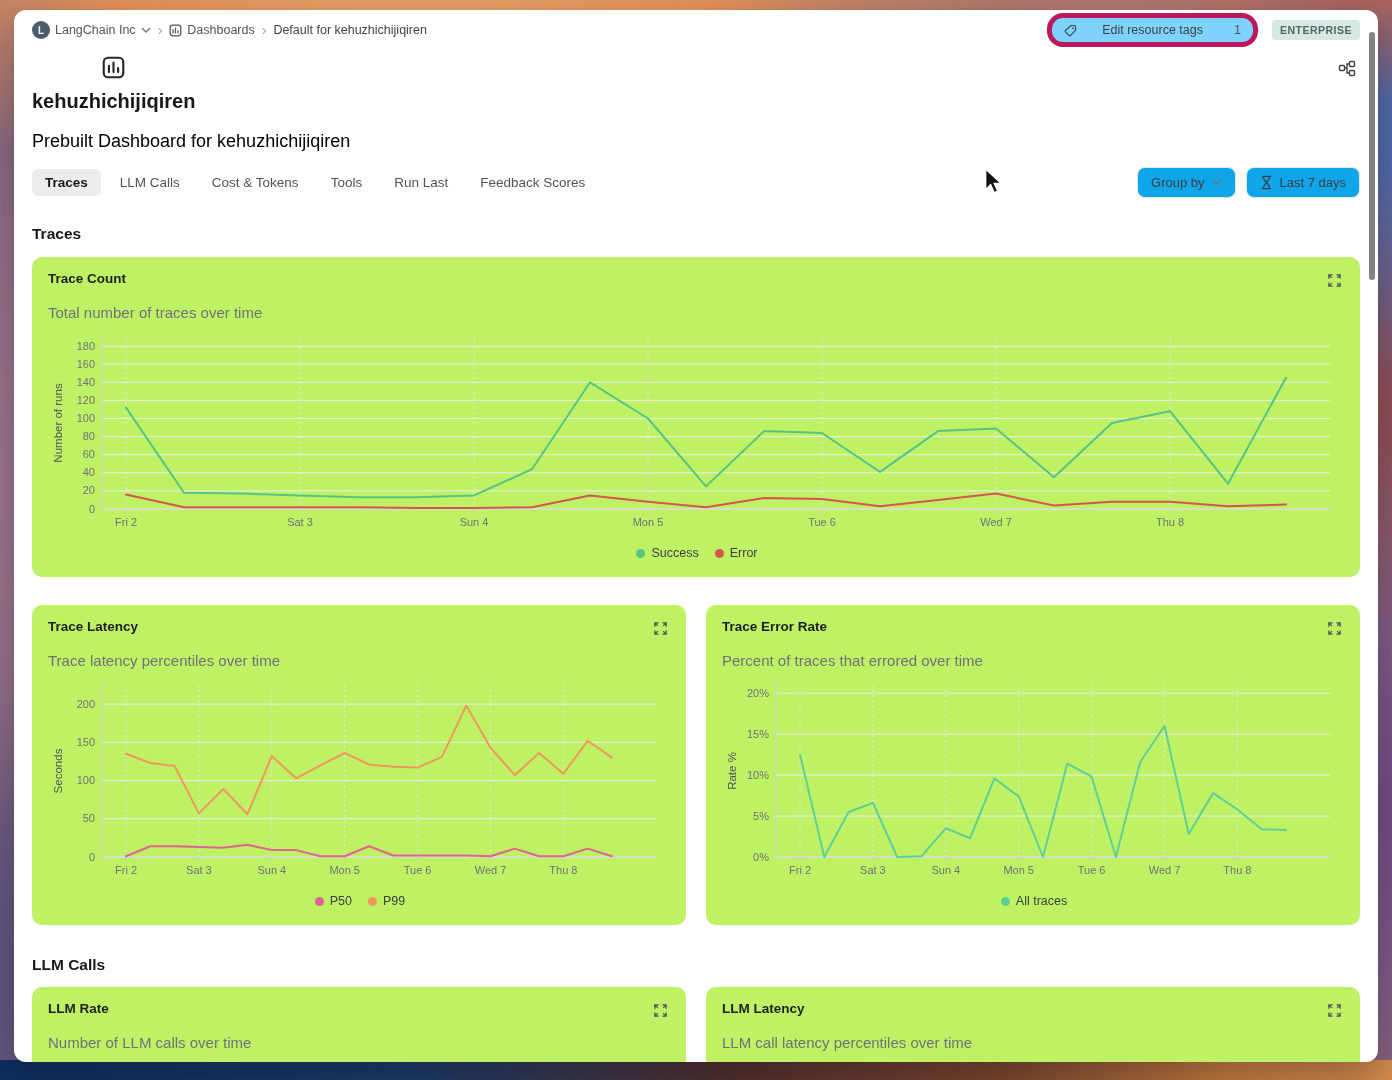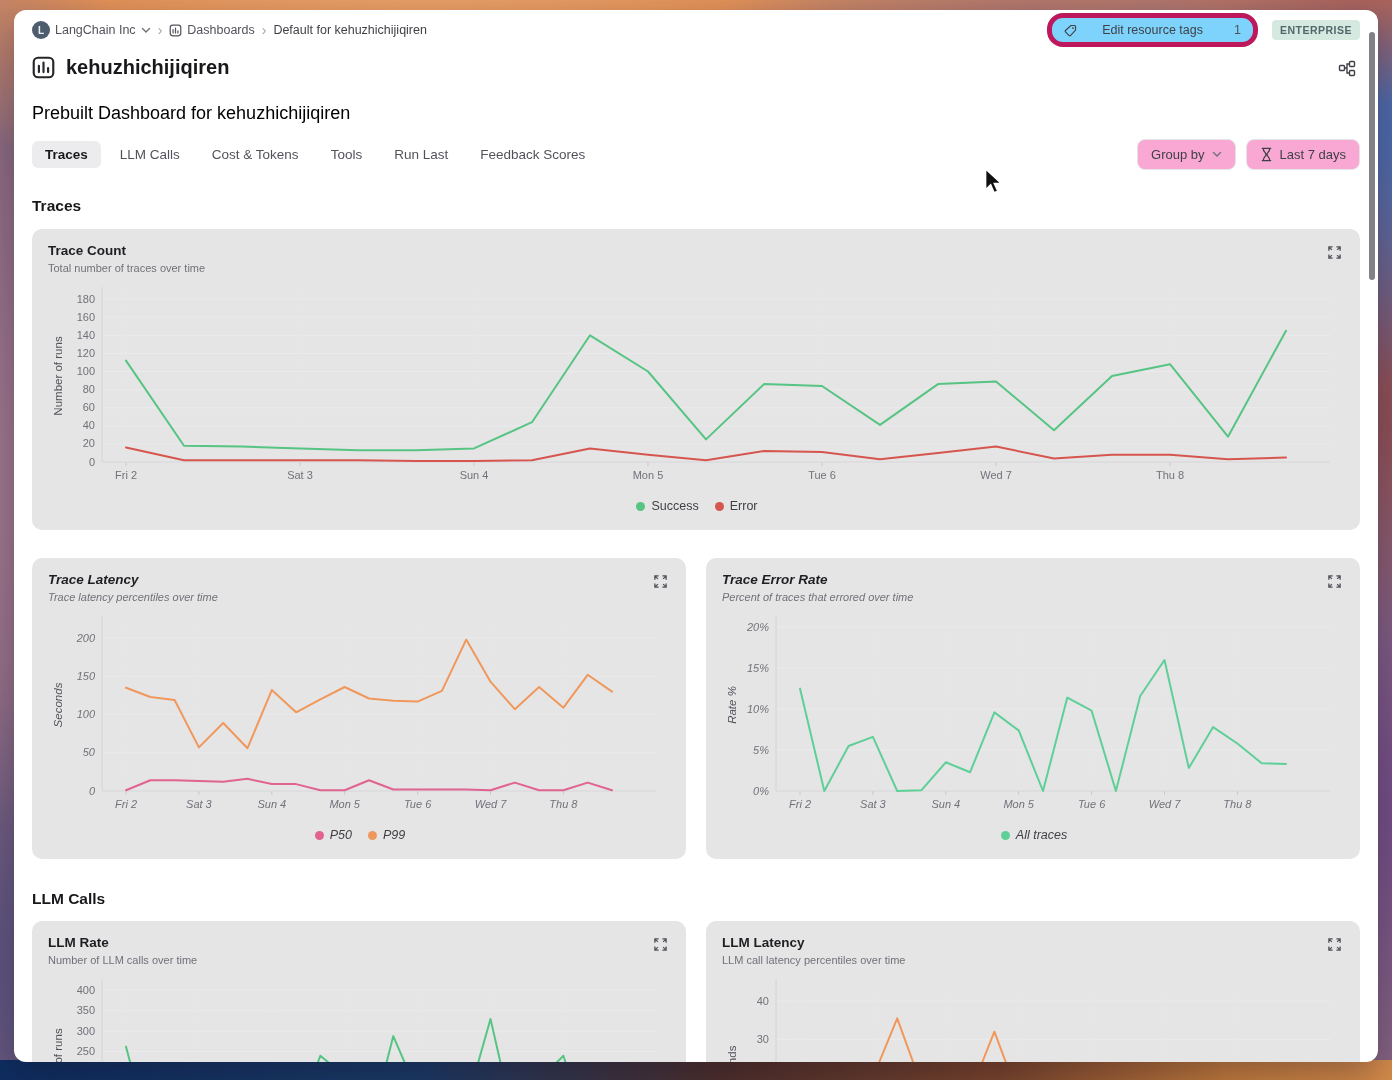--- a/index.html
+++ b/index.html
@@ -37,45 +37,45 @@
   .crumb-current { color:#3f3f46; }
   .crumb-link { display:flex; align-items:center; gap:5px; cursor:pointer; }
   .topbar-right { display:flex; align-items:center; gap:14px; }
   .pill-btn { display:flex; align-items:center; gap:25px; background:#7dd3fc; border:5px solid #be185d; border-radius:16px;
               padding:5px 12px; font-size:12.5px; color:#3f3f46; cursor:pointer; }
   .pill-btn .count { margin-left:6px; color:#52525b; }
   .badge { background:#d6e9e0; color:#52676b; font-size:10.5px; font-weight:700; letter-spacing:.5px;
            border-radius:4px; padding:4px 8px; }
   
   .title-row { display:flex; justify-content:space-between; align-items:flex-start; margin-top:13px; }
-  .title-left { display:flex; align-items:center; gap:11px; }
+  .title-left { display:flex; align-items:center; gap:11px;flex-direction:column; }
   .page-title { font-size:20px; font-weight:700; color:#18181b; }
   .page-subtitle { margin-top:18px; font-size:18px; color:#000000; }
   .icon-btn { background:none; border:none; padding:4px; cursor:pointer; }
   
   .tab-row { display:flex; justify-content:space-between; align-items:center; margin-top:15px; }
   .tabs { display:flex; align-items:center; gap:6px; }
   .tab { font-size:13.5px; color:#52525b; padding:6px 13px; border-radius:6px; cursor:pointer; white-space:nowrap; }
   .tab.active { background:#ececee; color:#18181b; font-weight:600; }
   .toolbar { display:flex; align-items:center; gap:10px; }
-  .tool-btn { display:flex; align-items:center; gap:7px; background:#f9a8d4; border:1px solid #e4e4e7; border-radius:8px;
+  .tool-btn { display:flex; align-items:center; gap:7px; background:#0ea5e9; border:1px solid #e4e4e7; border-radius:8px;
               padding:7px 13px; font-size:13px; color:#3f3f46; font-weight:500; cursor:pointer; }
   
   .section-h { font-size:15.5px; font-weight:700; color:#18181b; }
   .section-h.first { margin-top:27px; }
   .section-h.second { margin-top:31px; }
-  .card { background:#e5e5e5; border-radius:10px; padding:14px 16px; }
+  .card { background:#bef264; border-radius:10px; padding:14px 16px; }
   .card-full { margin-top:14px; }
   .cards-row { display:flex; gap:20px; }
-  .row2 { margin-top:28px;font-style:italic; }
+  .row2 { margin-top:28px; }
   .row3 { margin-top:13px; }
   .cards-row .card { flex:1; min-width:0; }
   .card-head { display:flex; justify-content:space-between; align-items:flex-start; }
   .card-title { font-size:13.5px; font-weight:700; color:#1f1f23; }
-  .card-sub { font-size:11px; color:#71717a; margin-top:4px; }
+  .card-sub { font-size:15px; color:#71717a; margin-top:18px; }
   .expand-btn { background:none; border:none; padding:2px; cursor:pointer; }
   .chart { height:206px; margin-top:8px; position:relative; }
   .legend { display:flex; align-items:center; gap:16px; margin-top:8px; height:20px; padding-left:2px;justify-content:center; }
   .legend-item { display:flex; align-items:center; gap:6px; font-size:12.5px; color:#3f3f46; cursor:pointer; }
   .legend-dot { width:9px; height:9px; border-radius:50%; display:inline-block; }
   
   .scroll-thumb { position:absolute; right:3px; top:22px; width:6px; height:248px; border-radius:3px;
                   background:rgba(107,107,115,.85); cursor:pointer; }
   
   .cursor { position:absolute; left:983px; top:168px; pointer-events:none; z-index:50; }

